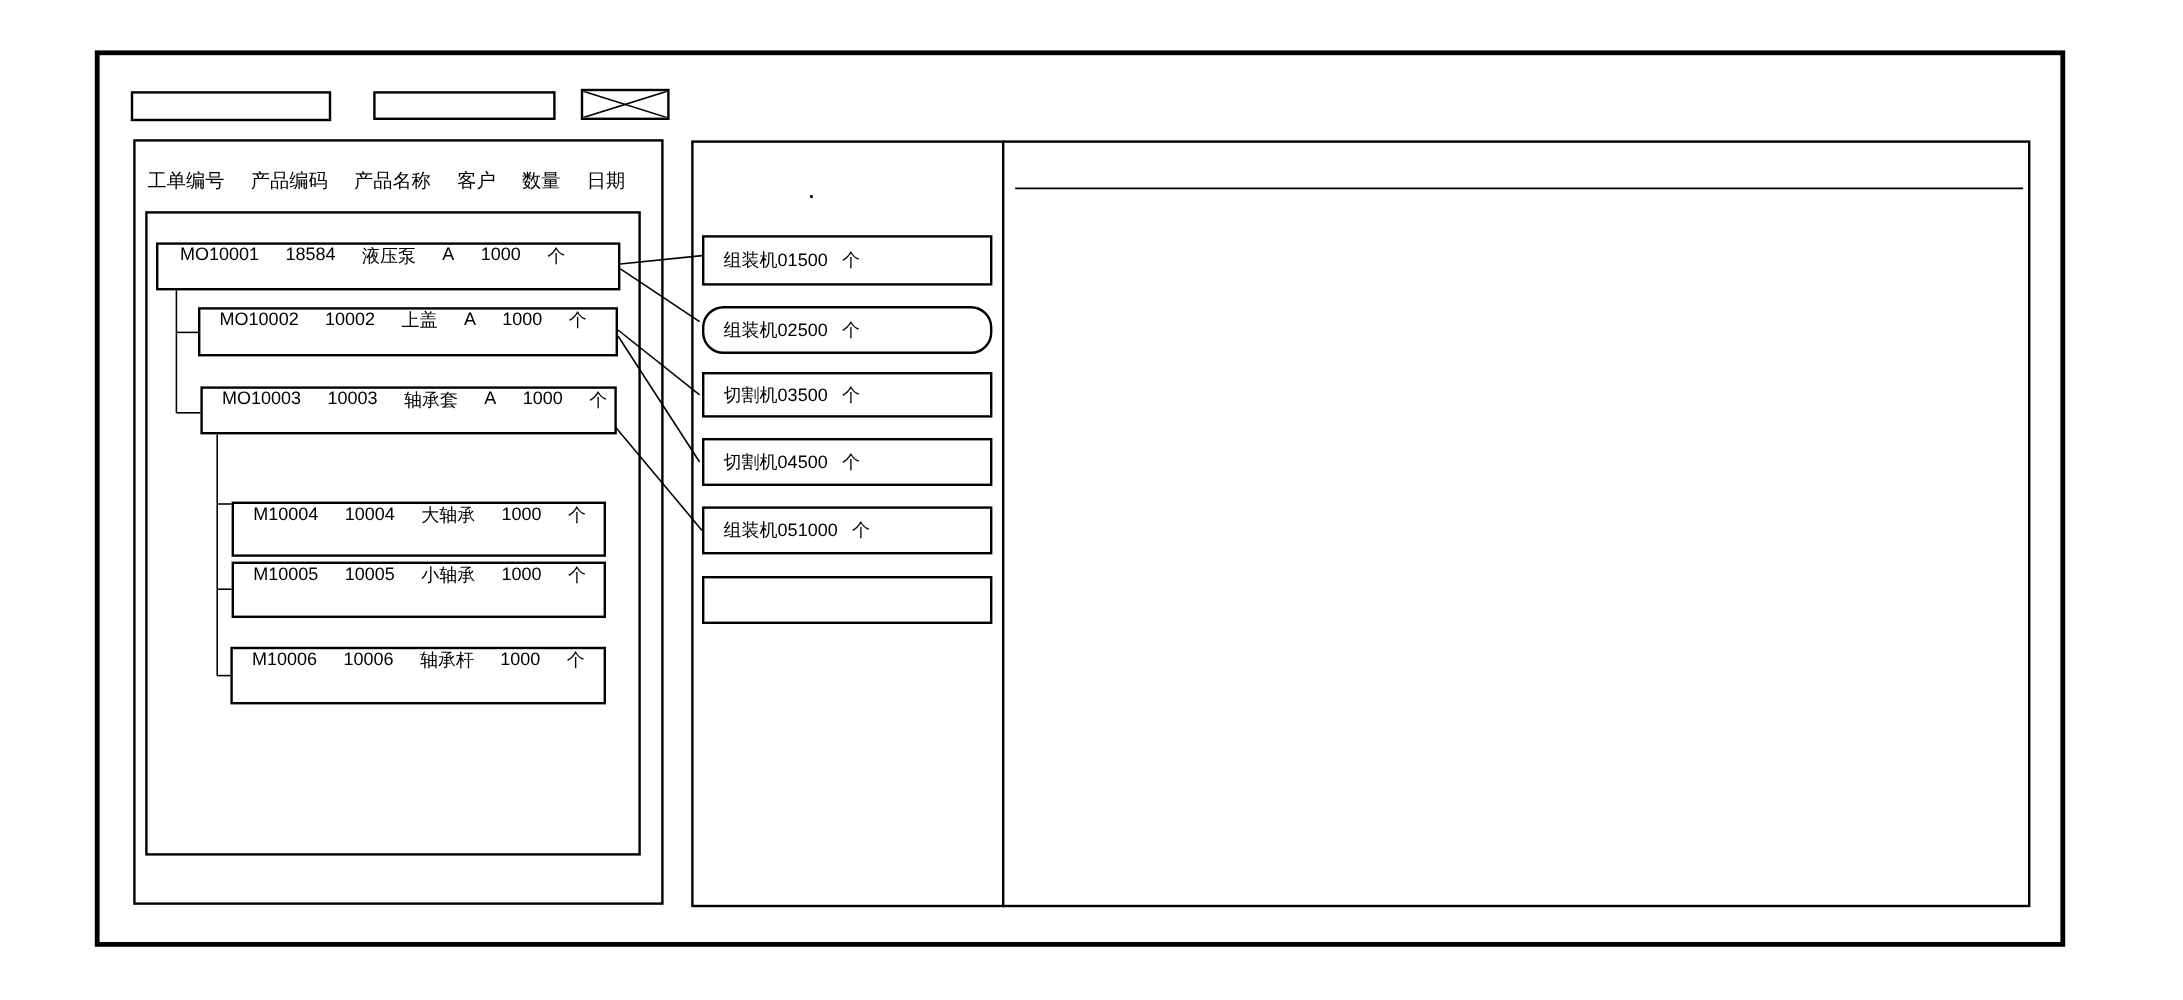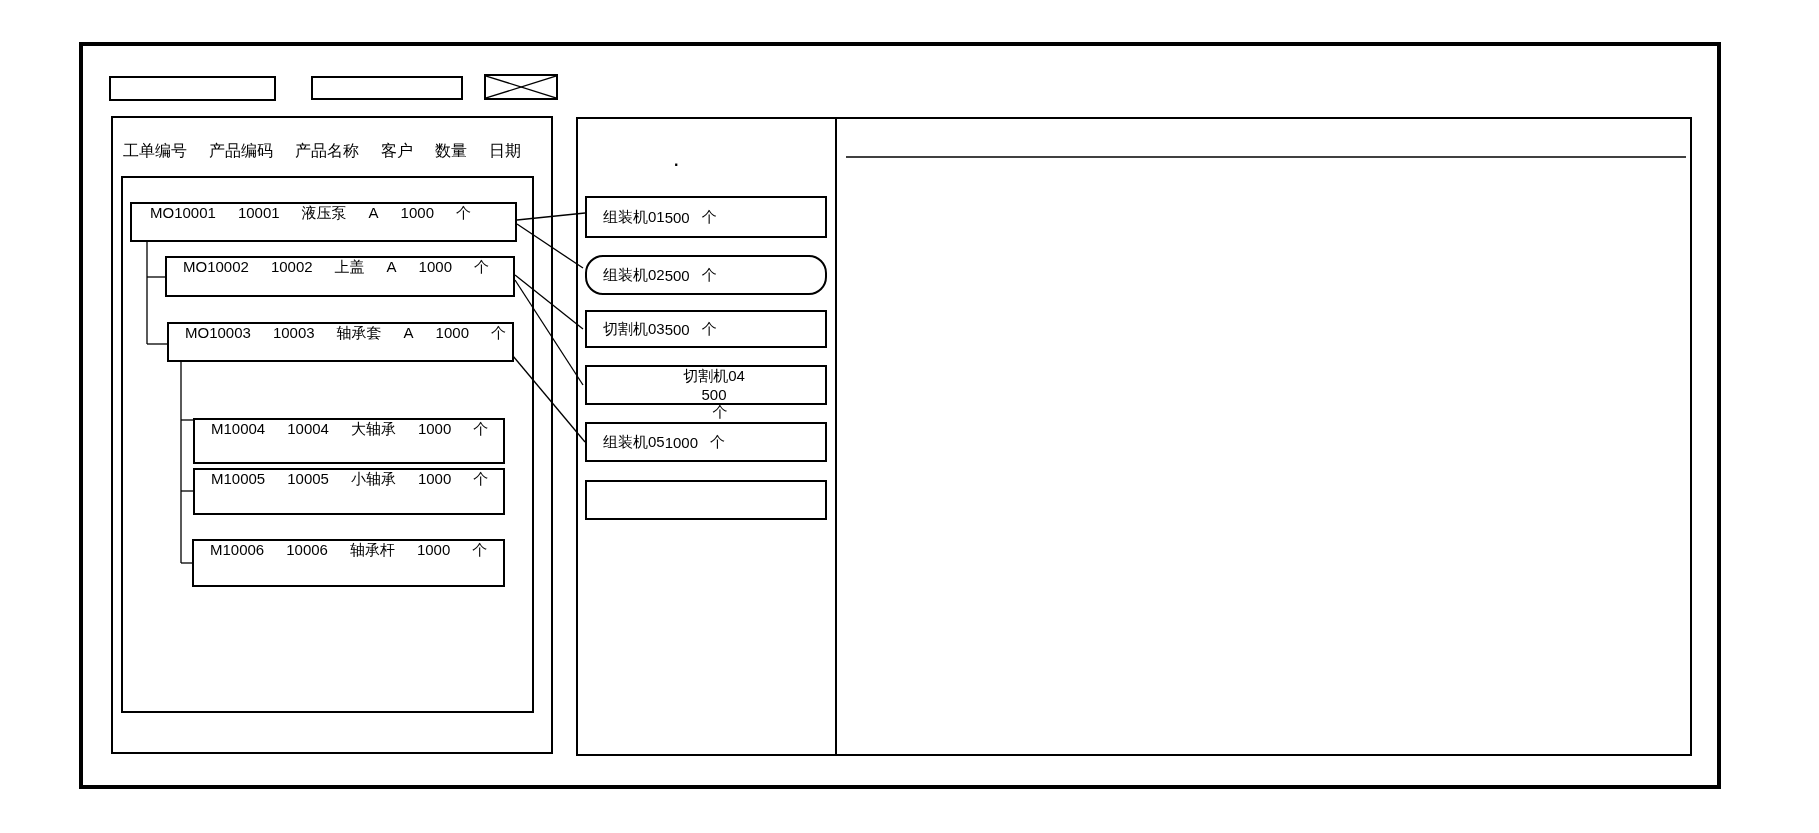--- a/index.html
+++ b/index.html
@@ -28,21 +28,21 @@
   .n3{left:167px;top:322px;width:347px;height:40px;}
   .n4{left:193px;top:397px;width:312px;height:46px;margin-top:21px;}
   .n5{left:193px;top:468px;width:312px;height:47px;}
   .n6{left:192px;top:539px;width:313px;height:48px;}
   
   .machine{left:585px;width:242px;height:40px;display:flex;align-items:center;
            font-size:15px;white-space:nowrap;padding-left:16px;}
   .m1{top:196px;height:42px;}
   .m2{top:255px;border-radius:18px;}
   .m3{top:310px;height:38px;}
-  .m4{top:365px;flex-direction:column;}
+  .m4{top:365px;}
   .m5{top:422px;}
   .m6{top:480px;}
   .m-qty{text-align:right;}
   .m-unit{margin-left:12px;}
   .stray-dot{position:absolute;left:674px;top:152px;font-size:16px;font-weight:bold;}
   
   .overlay{position:absolute;left:0;top:0;width:1819px;height:833px;pointer-events:none;}
   .overlay line{stroke:#000;stroke-width:1.3;}
 </style>
 </head>
@@ -69,21 +69,21 @@
     <span>产品名称</span>
     <span>客户</span>
     <span>数量</span>
     <span>日期</span>
   </div>
 
   <div class="box inner-tree"></div>
 
   <div class="box node n1">
     <span>MO10001</span>
-    <span>10001</span>
+    <span>18584</span>
     <span>液压泵</span>
     <span>A</span>
     <span>1000</span>
     <span>个</span>
   </div>
   <div class="box node n2">
     <span>MO10002</span>
     <span>10002</span>
     <span>上盖</span>
     <span>A</span>

